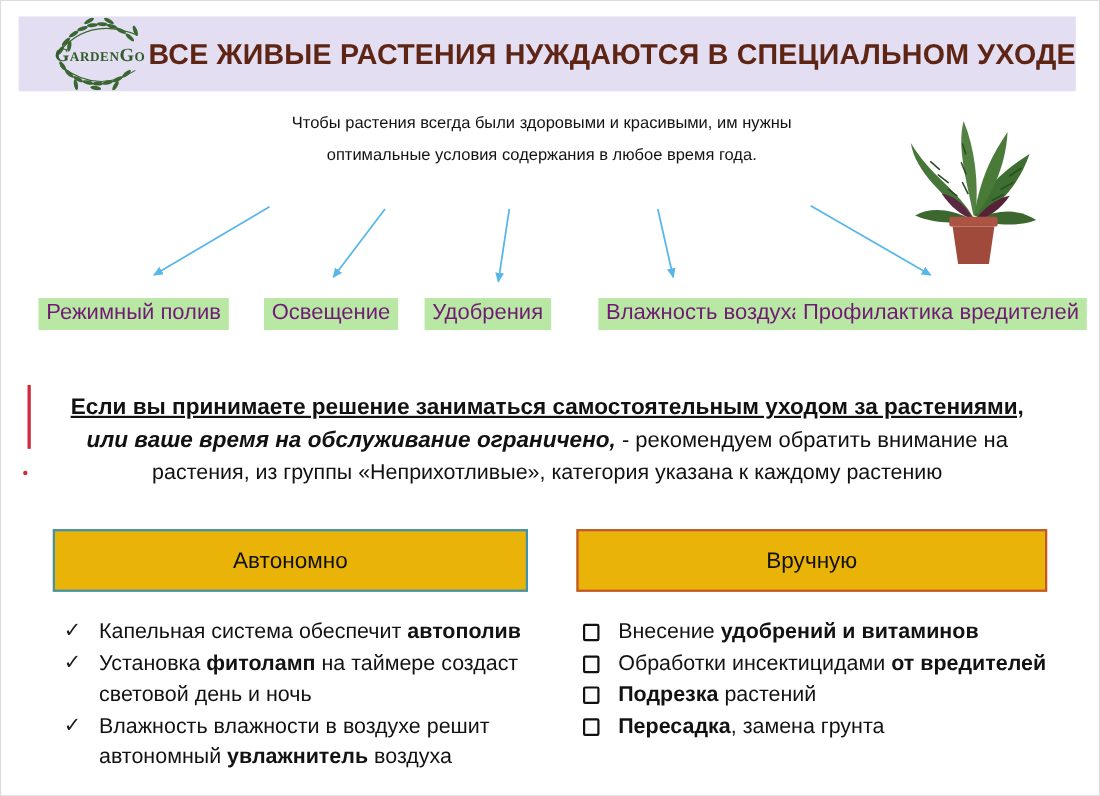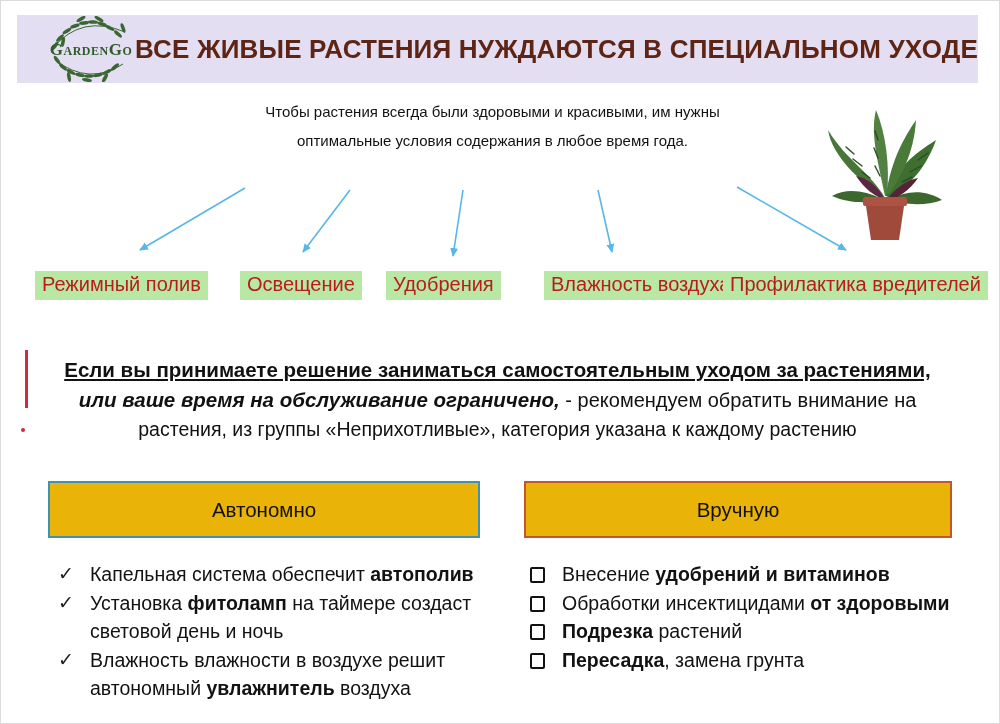--- a/index.html
+++ b/index.html
@@ -27,21 +27,21 @@
     font-size:15px;line-height:29px;white-space:pre-line;color:#121212;
   }
   
   .plant{position:absolute;left:812px;top:86px;}
   .arrows{position:absolute;left:0;top:0;pointer-events:none;}
   .arrows line{stroke:var(--arrow_blue);stroke-width:1.6;}
   .arrows marker path{fill:var(--arrow_blue);}
   
   .hl{
     position:absolute;top:271px;background:var(--highlight_green);
-    font-size:20px;padding:2px 7px 4px 7px;white-space:nowrap;color:#b91c1c;
+    font-size:20px;padding:2px 7px 4px 7px;white-space:nowrap;color:#701a75;
   }
   
   .note-bar{position:absolute;left:25px;top:350px;width:3px;height:58px;background:var(--accent_red);}
   .note-dot{position:absolute;left:21px;top:428px;width:4px;height:4px;border-radius:2px;background:var(--accent_red);}
   .note{position:absolute;left:35px;top:355px;width:925px;text-align:center;line-height:29.5px;}
   .note .n1{font-size:20.5px;font-weight:bold;text-decoration:underline;}
   .note .n2{font-size:20px;}
   .note .n2 .b{font-size:20.5px;font-weight:bold;font-style:italic;}
   .note .n3{font-size:19.5px;}
   
@@ -184,21 +184,21 @@
 автономный </span><span class="b">увлажнитель</span><span> воздуха</span></div>
       </div>
     </div>
   <div id="manual-list" class="list">
       <div class="li">
         <span class="bullet box"></span>
         <div class="txt"><span>Внесение </span><span class="b">удобрений и витаминов</span></div>
       </div>
       <div class="li">
         <span class="bullet box"></span>
-        <div class="txt"><span>Обработки инсектицидами </span><span class="b">от здоровыми</span></div>
+        <div class="txt"><span>Обработки инсектицидами </span><span class="b">от вредителей</span></div>
       </div>
       <div class="li">
         <span class="bullet box"></span>
         <div class="txt"><span class="b">Подрезка</span><span> растений</span></div>
       </div>
       <div class="li">
         <span class="bullet box"></span>
         <div class="txt"><span class="b">Пересадка</span><span>, замена грунта</span></div>
       </div>
     </div>

